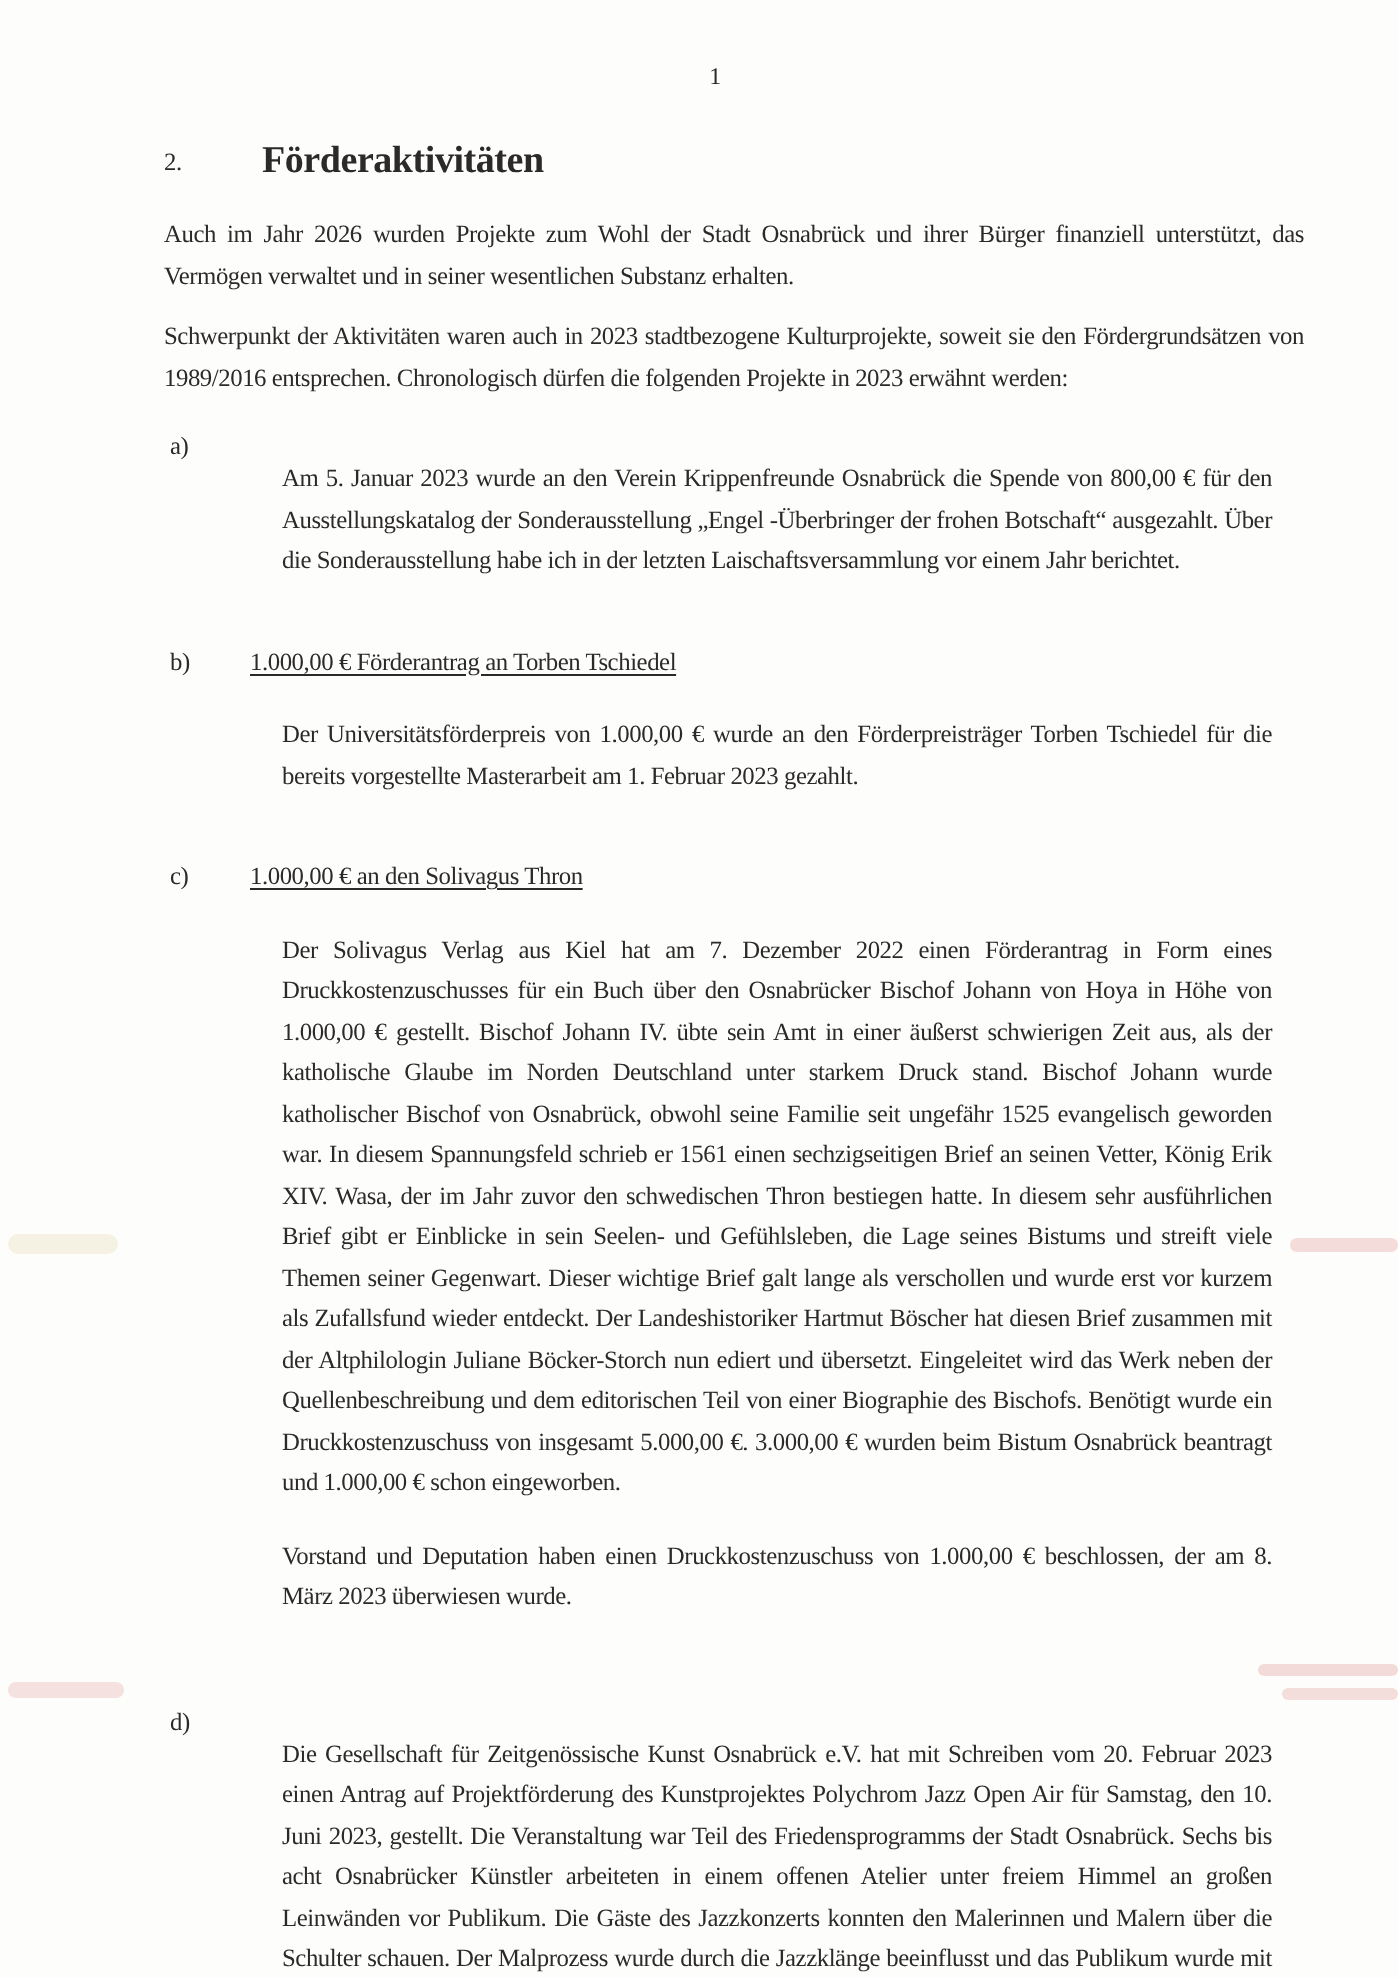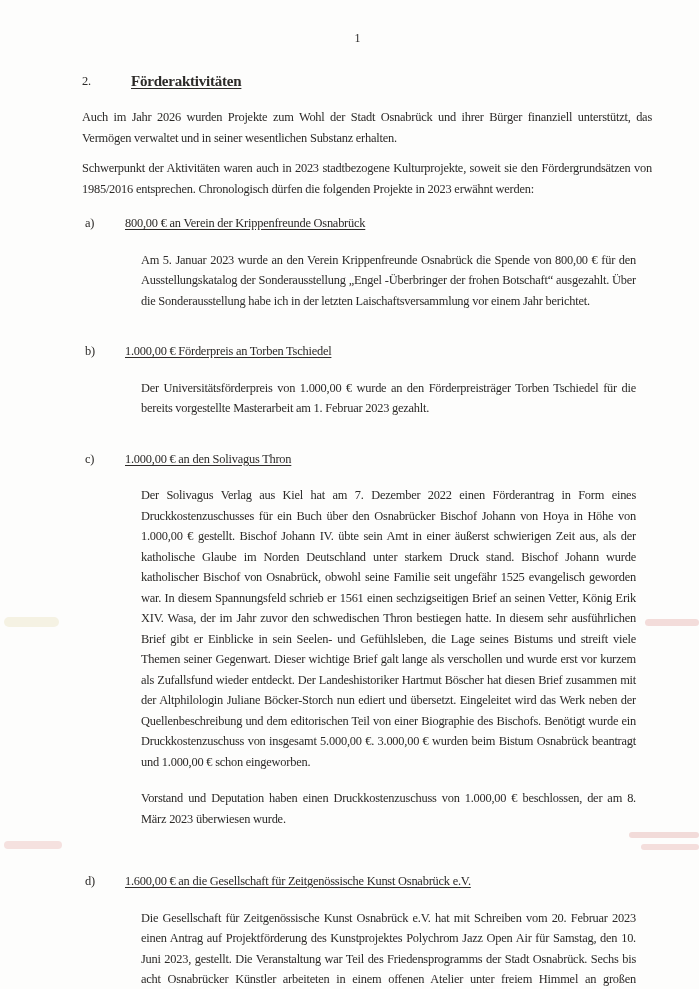--- a/index.html
+++ b/index.html
@@ -26,23 +26,22 @@
   .content {
     margin-left: 82px;
     margin-right: 47px;
   }
   .section-heading {
     display: grid;
     grid-template-columns: 49px 1fr;
     margin-bottom: 16px;
   }
   .section-title {
-    font-size: 15px;
+    font-size: 19px;
     font-weight: 700;
-    text-decoration: underline;
     text-underline-offset: 2px;
     justify-self: start;
   }
   .para {
     text-align: justify;
     margin: 0 0 10px 0;
   }
   .intro .para:last-child { margin-bottom: 14px; }
   .item {
     display: grid;
@@ -83,49 +82,47 @@
 
   <div class="content">
 
     <div class="section-heading">
       <span class="section-number">2.</span>
       <span class="section-title">Förderaktivitäten</span>
     </div>
 
     <div class="intro">
         <p class="para">Auch im Jahr 2026 wurden Projekte zum Wohl der Stadt Osnabrück und ihrer Bürger finanziell unterstützt, das Vermögen verwaltet und in seiner wesentlichen Substanz erhalten.</p>
-        <p class="para">Schwerpunkt der Aktivitäten waren auch in 2023 stadtbezogene Kulturprojekte, soweit sie den Fördergrundsätzen von 1985/2016 entsprechen. Chronologisch dürfen die folgenden Projekte in 2023 erwähnt werden:</p>
+        <p class="para">Schwerpunkt der Aktivitäten waren auch in 2023 stadtbezogene Kulturprojekte, soweit sie den Fördergrundsätzen von 1989/2016 entsprechen. Chronologisch dürfen die folgenden Projekte in 2023 erwähnt werden:</p>
       </div>
 
     <div class="items">
         <div class="item">
           <div class="item-label">a)</div>
           <div class="item-body">
-            <div class="item-heading">800,00 € an Verein der Krippenfreunde Osnabrück</div>
             <p class="para">Am 5. Januar 2023 wurde an den Verein Krippenfreunde Osnabrück die Spende von 800,00 € für den Ausstellungskatalog der Sonderausstellung „Engel -Überbringer der frohen Botschaft“ ausgezahlt. Über die Sonderausstellung habe ich in der letzten Laischaftsversammlung vor einem Jahr berichtet.</p>
           </div>
         </div>
         <div class="item">
           <div class="item-label">b)</div>
           <div class="item-body">
-            <div class="item-heading">1.000,00 € Förderpreis an Torben Tschiedel</div>
+            <div class="item-heading">1.000,00 € Förderantrag an Torben Tschiedel</div>
             <p class="para">Der Universitätsförderpreis von 1.000,00 € wurde an den Förderpreisträger Torben Tschiedel für die bereits vorgestellte Masterarbeit am 1. Februar 2023 gezahlt.</p>
           </div>
         </div>
         <div class="item">
           <div class="item-label">c)</div>
           <div class="item-body">
             <div class="item-heading">1.000,00 € an den Solivagus Thron</div>
             <p class="para">Der Solivagus Verlag aus Kiel hat am 7. Dezember 2022 einen Förderantrag in Form eines Druckkostenzuschusses für ein Buch über den Osnabrücker Bischof Johann von Hoya in Höhe von 1.000,00 € gestellt. Bischof Johann IV. übte sein Amt in einer äußerst schwierigen Zeit aus, als der katholische Glaube im Norden Deutschland unter starkem Druck stand. Bischof Johann wurde katholischer Bischof von Osnabrück, obwohl seine Familie seit ungefähr 1525 evangelisch geworden war. In diesem Spannungsfeld schrieb er 1561 einen sechzigseitigen Brief an seinen Vetter, König Erik XIV. Wasa, der im Jahr zuvor den schwedischen Thron bestiegen hatte. In diesem sehr ausführlichen Brief gibt er Einblicke in sein Seelen- und Gefühlsleben, die Lage seines Bistums und streift viele Themen seiner Gegenwart. Dieser wichtige Brief galt lange als verschollen und wurde erst vor kurzem als Zufallsfund wieder entdeckt. Der Landeshistoriker Hartmut Böscher hat diesen Brief zusammen mit der Altphilologin Juliane Böcker-Storch nun ediert und übersetzt. Eingeleitet wird das Werk neben der Quellenbeschreibung und dem editorischen Teil von einer Biographie des Bischofs. Benötigt wurde ein Druckkostenzuschuss von insgesamt 5.000,00 €. 3.000,00 € wurden beim Bistum Osnabrück beantragt und 1.000,00 € schon eingeworben.</p>
             <p class="para">Vorstand und Deputation haben einen Druckkostenzuschuss von 1.000,00 € beschlossen, der am 8. März 2023 überwiesen wurde.</p>
           </div>
         </div>
         <div class="item">
           <div class="item-label">d)</div>
           <div class="item-body">
-            <div class="item-heading">1.600,00 € an die Gesellschaft für Zeitgenössische Kunst Osnabrück e.V.</div>
             <p class="para">Die Gesellschaft für Zeitgenössische Kunst Osnabrück e.V. hat mit Schreiben vom 20. Februar 2023 einen Antrag auf Projektförderung des Kunstprojektes Polychrom Jazz Open Air für Samstag, den 10. Juni 2023, gestellt. Die Veranstaltung war Teil des Friedensprogramms der Stadt Osnabrück. Sechs bis acht Osnabrücker Künstler arbeiteten in einem offenen Atelier unter freiem Himmel an großen Leinwänden vor Publikum. Die Gäste des Jazzkonzerts konnten den Malerinnen und Malern über die Schulter schauen. Der Malprozess wurde durch die Jazzklänge beeinflusst und das Publikum wurde mit allen Sinnen beteiligt. Es bestand noch ein Finanzierungsbedarf von 1.600,00 €.</p>
           </div>
         </div>
       </div>
 
   </div>
 </div>
 
 </body></html>

